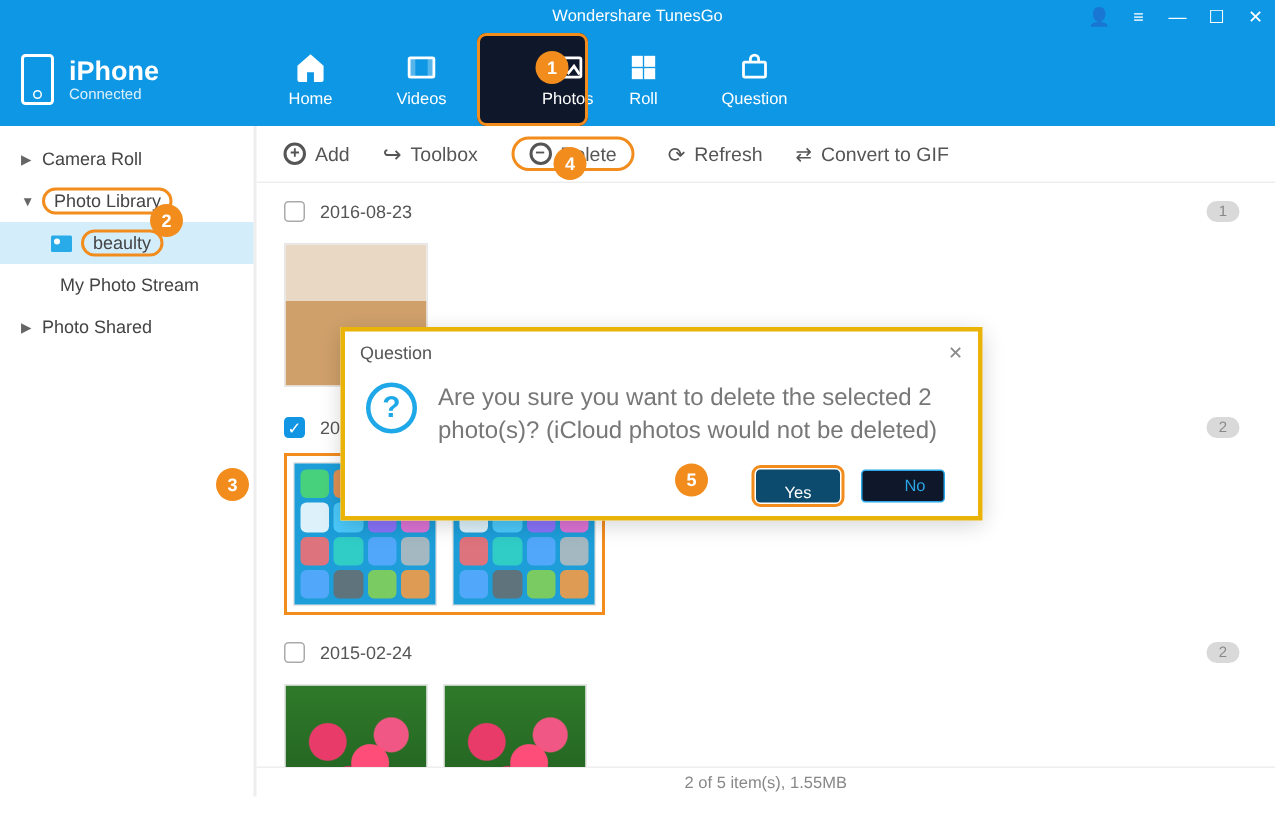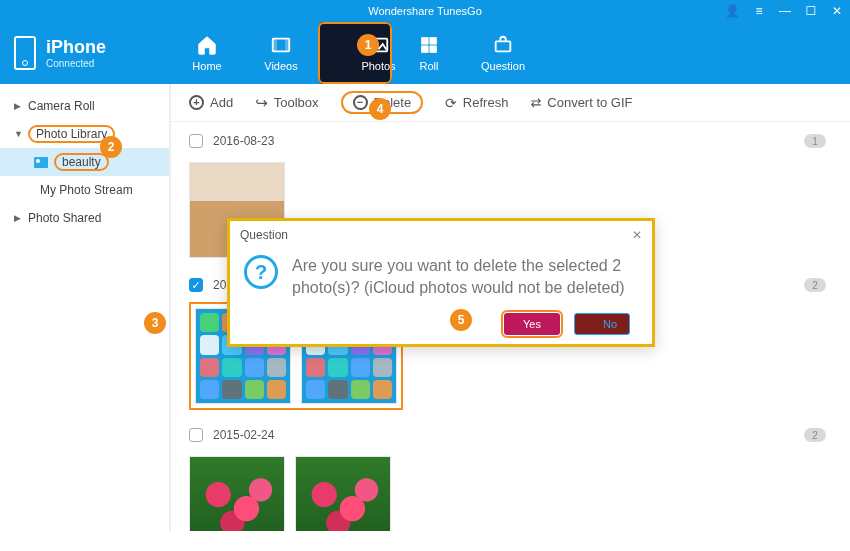--- a/index.html
+++ b/index.html
@@ -46,22 +46,22 @@
   .sel-box{ border:2px solid #f28c1d; padding:4px; margin:4px 0 12px 0; display:inline-flex; gap:10px;}
   .statusbar{ height:20px; border-top:1px solid #eee; font-size:11px; color:#888; display:flex; align-items:center; justify-content:center;}
   
   .dialog{ position:absolute; left:227px; top:218px; width:428px; background:#fff; border:3px solid #eab308; box-shadow:0 3px 14px rgba(0,0,0,.18); z-index:50;}
   .dialog .dh{ height:28px; display:flex; align-items:center; justify-content:space-between; padding:0 10px; font-size:12px; color:#555;}
   .dialog .db{ display:flex; gap:14px; padding:6px 14px 4px 14px; align-items:flex-start;}
   .dialog .qicon{ width:34px; height:34px; border:3px solid #1fa8e8; border-radius:50%; color:#1fa8e8; display:flex; align-items:center;justify-content:center; font-size:20px; font-weight:bold; flex:none;}
   .dialog .msg{ font-size:16px; color:#777; line-height:1.4;}
   .dialog .df{ height:40px; display:flex; align-items:center; justify-content:flex-end; gap:14px; padding-right:22px;}
   .dialog .btn{ width:56px; height:22px; border-radius:3px; font-size:11px; display:flex; align-items:center; justify-content:center; cursor:pointer;}
-  .dialog .btn.yes{ background:#be185d; color:#fff; outline:2px solid #f28c1d; outline-offset:1px;}
-  .dialog .btn.no{ border:1px solid #2aa7e8; color:#2aa7e8; background:#7f1d1d;padding-left:16px;}
+  .dialog .btn.yes{ background:#0c4a6e; color:#fff; outline:2px solid #f28c1d; outline-offset:1px;align-items:flex-end;}
+  .dialog .btn.no{ border:1px solid #2aa7e8; color:#2aa7e8; background:#0f172a;padding-left:16px;}
   
   .bal{ position:absolute; width:22px; height:22px; border-radius:50%; background:#f28c1d; color:#fff; font-size:12px; font-weight:bold; display:flex; align-items:center; justify-content:center; z-index:60;}
   
   .dog{ background:linear-gradient(180deg,#e8d8c4 0%,#e8d8c4 40%,#cfa06a 40%,#cfa06a 100%);}
   .ios{ background:#1d9ed9; display:grid; grid-template-columns:repeat(4,1fr); grid-auto-rows:1fr; gap:3px; padding:4px;}
   .ios i{ background:#fff; border-radius:4px; opacity:.85;}
   .ios i:nth-child(1){background:#50d96c;} .ios i:nth-child(2){background:#ff8e3b;} .ios i:nth-child(3){background:#ff4d4d;} .ios i:nth-child(4){background:#ffcf3e;}
   .ios i:nth-child(5){background:#fff;} .ios i:nth-child(6){background:#54d0ff;} .ios i:nth-child(7){background:#9c6bff;} .ios i:nth-child(8){background:#ff6bd4;}
   .ios i:nth-child(9){background:#ff6b6b;} .ios i:nth-child(10){background:#34d3c2;} .ios i:nth-child(11){background:#5aa8ff;} .ios i:nth-child(12){background:#bcbcbc;}
   .ios i:nth-child(13){background:#5aa8ff;} .ios i:nth-child(14){background:#6b6b6b;} .ios i:nth-child(15){background:#8bd24b;} .ios i:nth-child(16){background:#ff9a3c;}
@@ -241,20 +241,23 @@
         <span class="chk"></span>
         <span>2015-02-24</span>
         <span class="count">2</span>
       </div>
       <div class="thumbs">
         <div class="thumb flowers"></div>
         <div class="thumb flowers"></div>
       </div>
     </div>
 
+    <div class="statusbar">
+      <span>2 of 5 item(s), 1.55MB</span>
+    </div>
   </div>
 </div>
 
 <div class="dialog">
   <div class="dh">
     <span>Question</span>
     <span style="cursor:pointer;color:#888">✕</span>
   </div>
   <div class="db">
     <div class="qicon">?</div>

